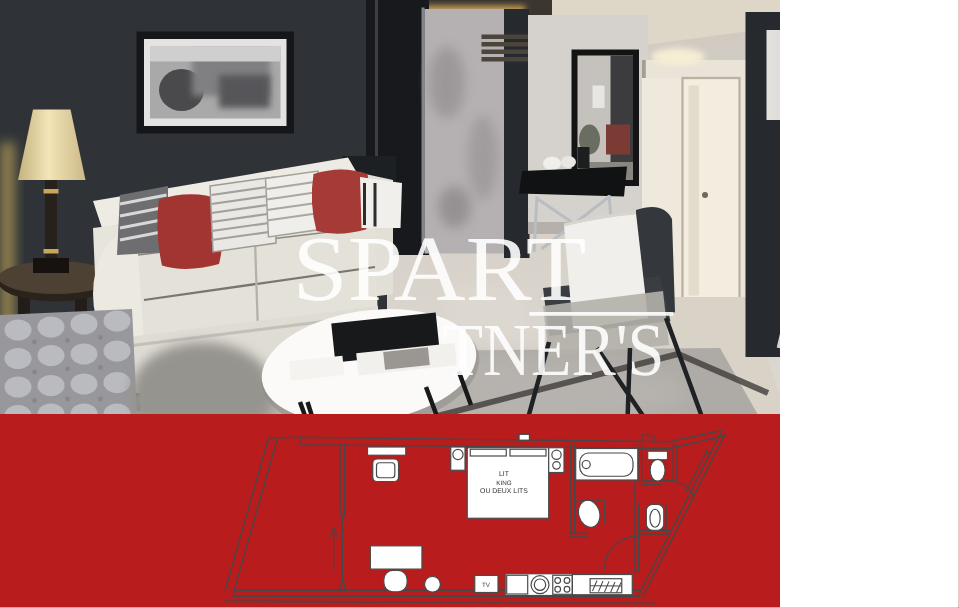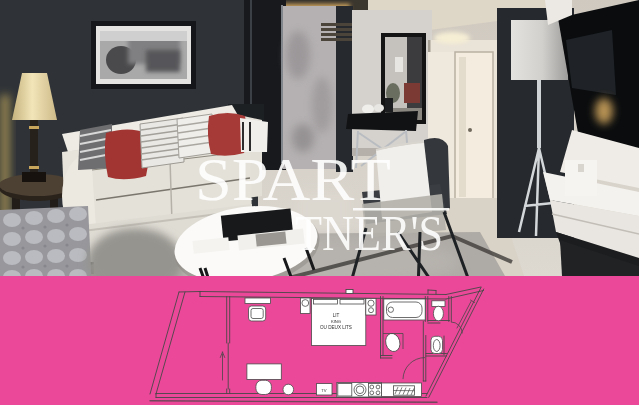--- a/index.html
+++ b/index.html
@@ -1,16 +1,16 @@
 <!DOCTYPE html>
 <html><head>
 <meta charset="utf-8">
 <style>
   html,body{margin:0;padding:0;background:#ffffff;}
-  #stage{position:relative;width:639px;height:405px;overflow:hidden;background:#ec4899;
+  #stage{position:relative;width:520px;height:405px;overflow:hidden;background:#b91c1c;
          font-family:"Liberation Sans", sans-serif;}
   svg{display:block;}
 </style>
 </head>
 <body>
 <div id="stage">
 <svg width="639" height="405" viewBox="0 0 639 405">
 <defs>
   <filter id="b2" x="-40%" y="-40%" width="180%" height="180%">
           <feGaussianBlur stdDeviation="2"></feGaussianBlur>

